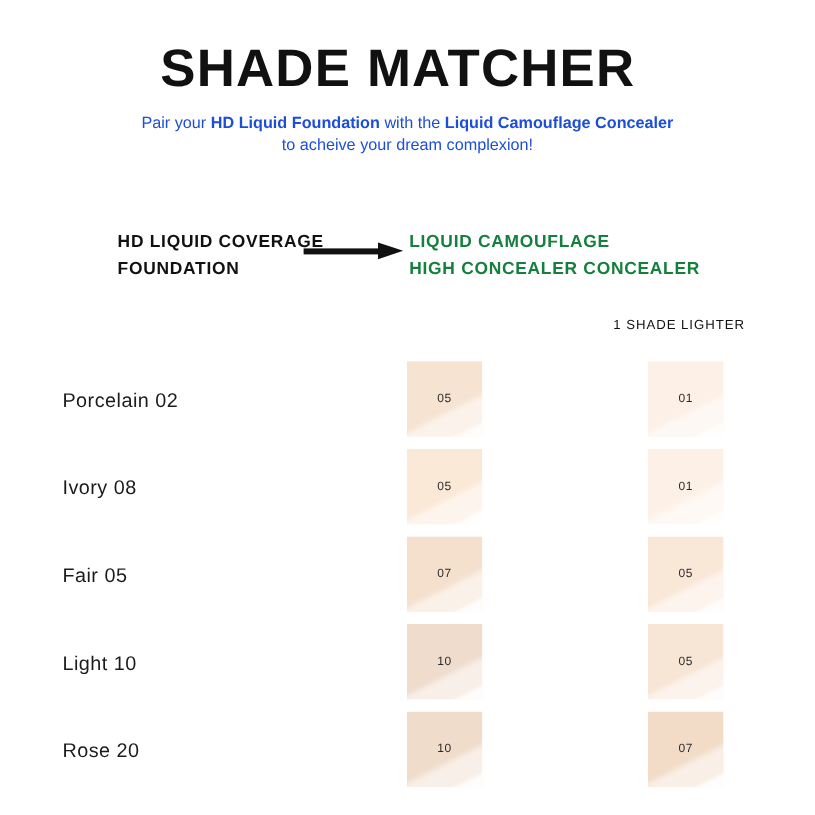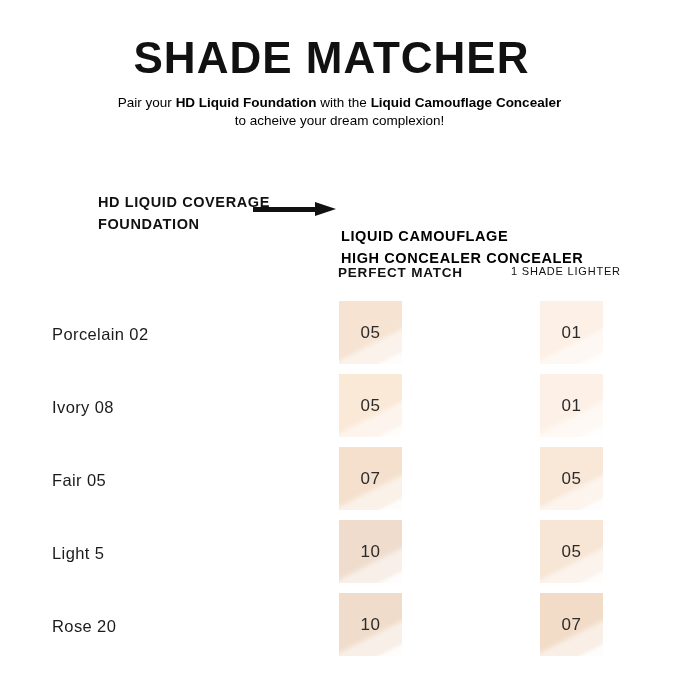--- a/index.html
+++ b/index.html
@@ -29,21 +29,21 @@
     letter-spacing: 1px;
     margin: 36px 16px 0 0;
     line-height: 1;
     color: #111111;
   }
   .subtitle {
     text-align: center;
     font-size: 13.5px;
     line-height: 1.35;
     margin: 14px 0 0 0;
-    color: #000000;
+    color: #1d4ed8;
   }
   .subtitle .b {
     font-weight: 700;
   }
 
   
   .headrow {
     position: absolute;
     top: 155px;
     left: 0;
@@ -89,22 +89,21 @@
   }
   .head-right {
     position: absolute;
     left: 341px;
     top: 0;
     width: 300px;
     font-size: 14.5px;
     font-weight: 700;
     letter-spacing: 0.6px;
     line-height: 1.55;
-    color: #000000;
-    margin-top: 34px;
+    color: #15803d;
   }
 
   
   .subhead {
     position: absolute;
     top: 229px;
     left: 0;
     width: 679px;
     height: 20px;
   }
@@ -187,21 +186,21 @@
   }
   .swatch .code {
     position: absolute;
     left: 0;
     top: 0;
     width: 63px;
     height: 63px;
     display: flex;
     align-items: center;
     justify-content: center;
-    font-size: 17px;
+    font-size: 10px;
     letter-spacing: 0.5px;
     color: #2b2b2b;
     z-index: 2;
   }
 </style>
 </head>
 <body>
 
 <div class="page">
 
@@ -223,21 +222,20 @@
       <div class="head"></div>
     </div>
 
     <div class="head-right">
       <div>LIQUID CAMOUFLAGE</div>
       <div>HIGH CONCEALER CONCEALER</div>
     </div>
   </div>
 
   <div class="subhead">
-    <div class="perfect">PERFECT MATCH</div>
     <div class="lighter">1 SHADE LIGHTER</div>
   </div>
 
   <div class="rows">
 
     <div class="row">
       <div class="row-label">Porcelain 02</div>
       <div class="swatch col1">
         <div class="smear" style="background-color: rgb(246, 227, 210);"></div>
         <div class="code">05</div>
@@ -266,21 +264,21 @@
         <div class="smear" style="background-color: rgb(244, 224, 205);"></div>
         <div class="code">07</div>
       </div>
       <div class="swatch col2">
         <div class="smear" style="background-color: rgb(249, 231, 216);"></div>
         <div class="code">05</div>
       </div>
     </div>
 
     <div class="row">
-      <div class="row-label">Light 5</div>
+      <div class="row-label">Light 10</div>
       <div class="swatch col1">
         <div class="smear" style="background-color: rgb(239, 220, 205);"></div>
         <div class="code">10</div>
       </div>
       <div class="swatch col2">
         <div class="smear" style="background-color: rgb(247, 229, 213);"></div>
         <div class="code">05</div>
       </div>
     </div>
 

